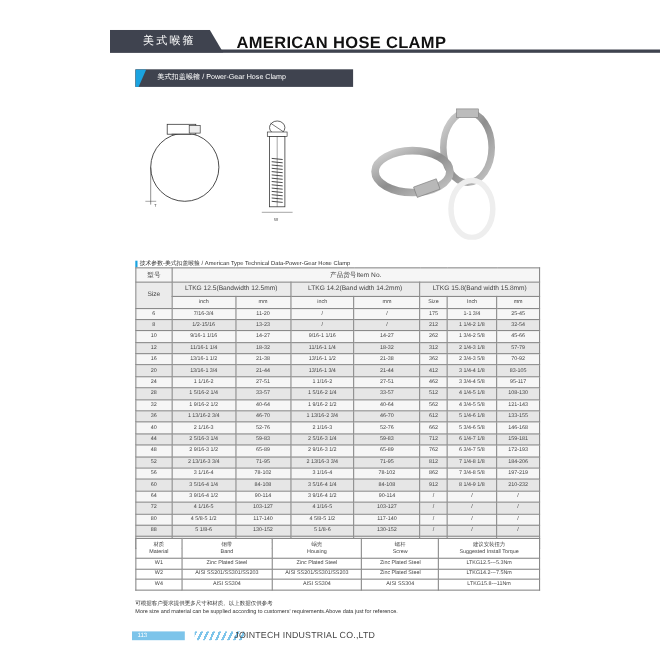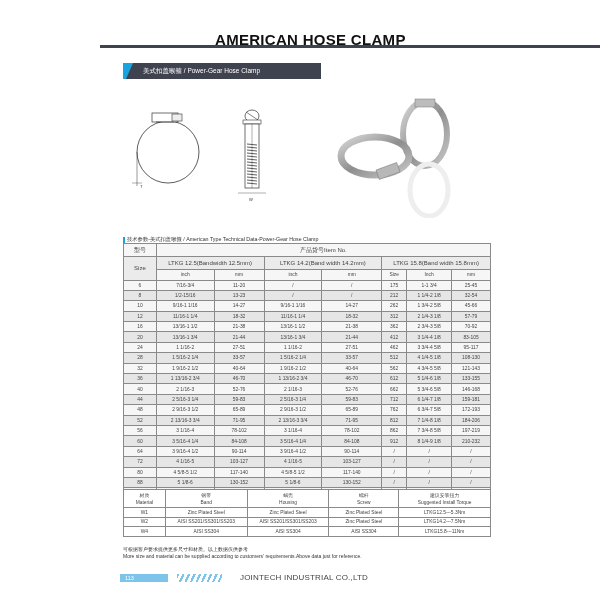--- a/index.html
+++ b/index.html
@@ -42,27 +42,28 @@
     .mat tr { background: #fff; }
 
     
     .note { position: absolute; left: 123px; top: 546px; font-size: 5px; color: #333; line-height: 6.5px; }
 
     
     .foot { position: absolute; left: 120px; top: 574px; height: 8px; }
     .pg { position: absolute; left: 0; top: 0; width: 48px; height: 8px; background: #7cc4ea; color: #fff; font-size: 5.5px; line-height: 8px; padding-left: 5px; }
     .stripes { position: absolute; left: 57px; top: 0; width: 45px; height: 8px;
       background: repeating-linear-gradient(115deg, #7cc4ea 0 2px, transparent 2px 5px); }
-    .company { position: absolute; left: 120px; top: -1px; font-size: 8px; color: #444; white-space: nowrap; letter-spacing: 0.2px; }
+    .company { position: absolute; left: 93px; top: -1px; font-size: 8px; color: #444; white-space: nowrap; letter-spacing: 0.2px; }
   </style>
 </head>
 <body>
 
 <div class="hdr">
   <div class="hdr-line"></div>
+  <div class="hdr-tab">美式喉箍</div>
   <div class="hdr-title">AMERICAN HOSE CLAMP</div>
 </div>
 
 <div class="sub">
   <div class="sub-accent"></div>
   <span>美式扣盖喉箍 / Power-Gear Hose Clamp</span>
 </div>
 
 <svg class="illus" style="left:132px;top:108px" width="80" height="80" viewBox="0 0 80 80">
   <circle cx="36" cy="44" r="31" fill="none" stroke="#333" stroke-width="0.8"></circle>

